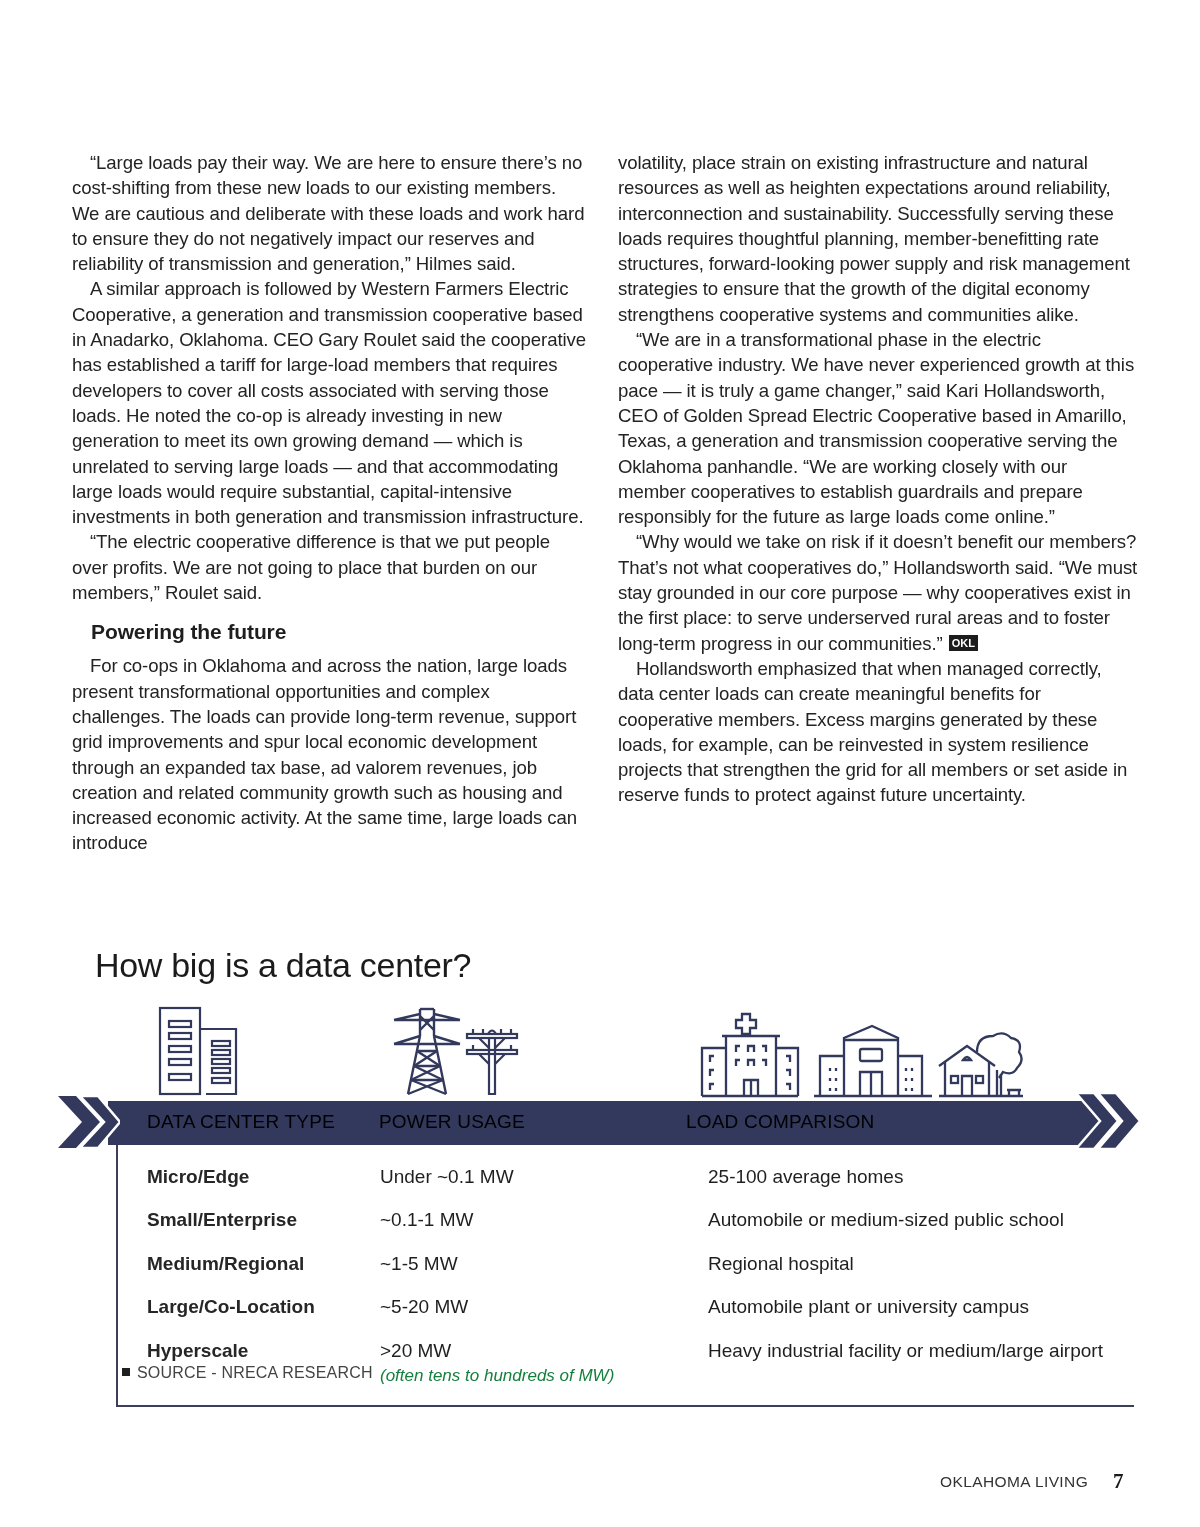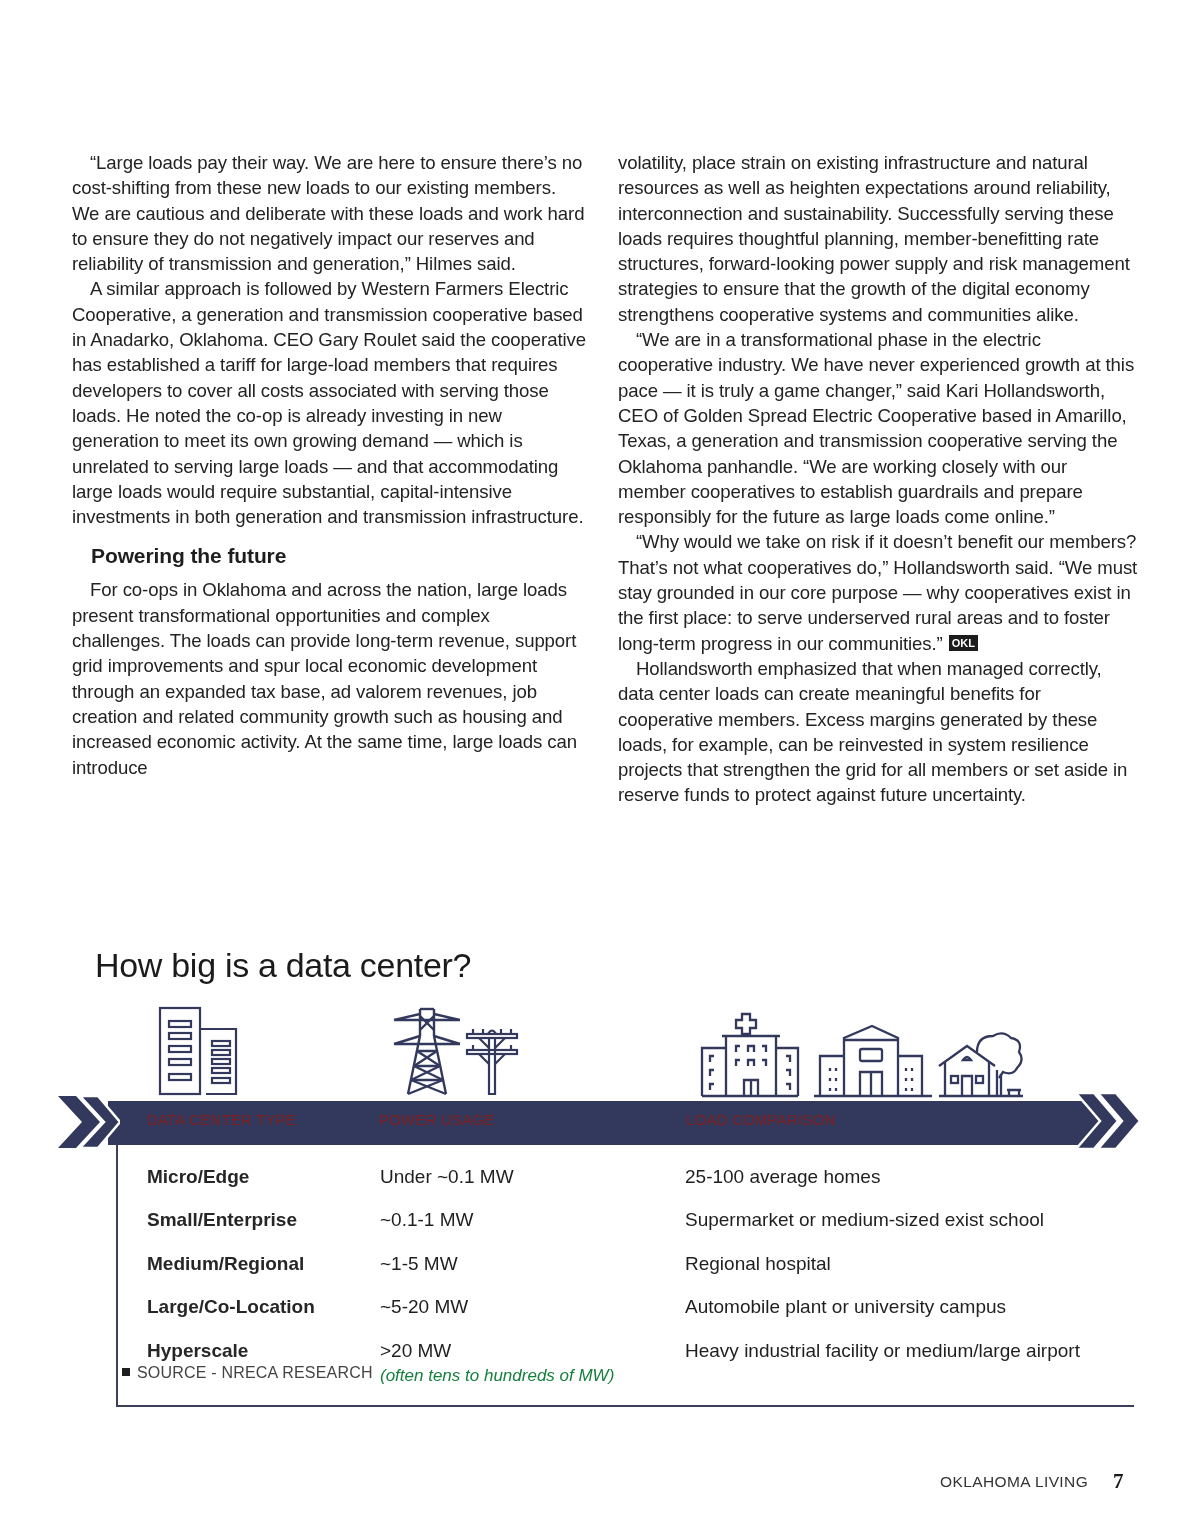--- a/index.html
+++ b/index.html
@@ -13,46 +13,47 @@
   .col p.noindent { text-indent: 0; }
   .col h3 { font-size: 21px; font-weight: bold; color: #1e1e1e; margin: 14px 0 8px 19px; line-height: 26px; }
 
   .okl-badge { display: inline-block; background: #1c1c1c; color: #ffffff; font-weight: bold; font-size: 11px; line-height: 14px; padding: 1px 3px; margin-left: 6px; vertical-align: 3px; letter-spacing: 0; text-indent: 0; }
 
   .info-title { position: absolute; left: 95px; top: 946px; font-size: 34px; font-weight: normal; color: #1b1b1b; letter-spacing: -0.3px; }
 
   .icon { position: absolute; }
 
   .banner { position: absolute; left: 108px; top: 1101px; width: 975px; height: 44px; background: #33395c; }
-  .banner-label { position: absolute; top: 1111px; color: #7f1d1d; font-size: 15px; letter-spacing: 0.2px; }
+  .banner-label { position: absolute; top: 1111px; color: #000000; font-size: 19px; letter-spacing: 0.2px; }
 
   .chev { position: absolute; }
 
   .frame-left { position: absolute; left: 116px; top: 1145px; width: 2px; height: 262px; background: #3b3f59; }
   .frame-bottom { position: absolute; left: 116px; top: 1405px; width: 1018px; height: 2px; background: #3b3f59; }
 
   .trow { position: absolute; left: 0; width: 1200px; font-size: 19px; color: #1f1f1f; }
   .trow .c1 { position: absolute; left: 147px; font-weight: bold; color: #262626; }
   .trow .c2 { position: absolute; left: 380px; }
-  .trow .c3 { position: absolute; left: 685px; }
+  .trow .c3 { position: absolute; left: 708px; }
   .trow .note { position: absolute; left: 380px; top: 26px; font-size: 17px; font-style: italic; color: #15803d; }
 
   .source { position: absolute; left: 122px; top: 1364px; font-size: 16px; color: #444444; letter-spacing: 0.2px; }
   .source .sq { display: inline-block; width: 8px; height: 8px; background: #1f1f1f; margin-right: 7px; vertical-align: 2px; }
 
   .footer { position: absolute; top: 1473px; right: 0; width: 1200px; }
   .footer .pub { position: absolute; left: 940px; font-size: 15.5px; color: #333333; letter-spacing: 0.4px; }
   .footer .pg { position: absolute; left: 1113px; top: -4px; font-family: "Liberation Serif", "DejaVu Serif", serif; font-size: 21px; font-weight: bold; color: #1a1a1a; }
 </style>
 </head>
 <body>
 
 <div class="col col-left">
   <p>“Large loads pay their way. We are here to ensure there’s no cost-shifting from these new loads to our existing members. We are cautious and deliberate with these loads and work hard to ensure they do not negatively impact our reserves and reliability of transmission and generation,” Hilmes said.</p>
   <p>A similar approach is followed by Western Farmers Electric Cooperative, a generation and transmission cooperative based in Anadarko, Oklahoma. CEO Gary Roulet said the cooperative has established a tariff for large-load members that requires developers to cover all costs associated with serving those loads. He noted the co-op is already investing in new generation to meet its own growing demand — which is unrelated to serving large loads — and that accommodating large loads would require substantial, capital-intensive investments in both generation and transmission infrastructure.</p>
+  <p>“The electric cooperative difference is that we put people over profits. We are not going to place that burden on our members,” Roulet said.</p>
   <h3>Powering the future</h3>
   <p>For co-ops in Oklahoma and across the nation, large loads present transformational opportunities and complex challenges. The loads can provide long-term revenue, support grid improvements and spur local economic development through an expanded tax base, ad valorem revenues, job creation and related community growth such as housing and increased economic activity. At the same time, large loads can introduce</p>
 </div>
 
 <div class="col col-right">
   <p class="noindent">volatility, place strain on existing infrastructure and natural resources as well as heighten expectations around reliability, interconnection and sustainability. Successfully serving these loads requires thoughtful planning, member-benefitting rate structures, forward-looking power supply and risk management strategies to ensure that the growth of the digital economy strengthens cooperative systems and communities alike.</p>
   <p>“We are in a transformational phase in the electric cooperative industry. We have never experienced growth at this pace — it is truly a game changer,” said Kari Hollandsworth, CEO of Golden Spread Electric Cooperative based in Amarillo, Texas, a generation and transmission cooperative serving the Oklahoma panhandle. “We are working closely with our member cooperatives to establish guardrails and prepare responsibly for the future as large loads come online.”</p>
   <p><span>“Why would we take on risk if it doesn’t benefit our members? That’s not what cooperatives do,” Hollandsworth said. “We must stay grounded in our core purpose — why cooperatives exist in the first place: to serve underserved rural areas and to foster long-term progress in our communities.”</span><span class="okl-badge">OKL</span></p>
   <p>Hollandsworth emphasized that when managed correctly, data center loads can create meaningful benefits for cooperative members. Excess margins generated by these loads, for example, can be reinvested in system resilience projects that strengthen the grid for all members or set aside in reserve funds to protect against future uncertainty.</p>
 </div>
@@ -164,21 +165,21 @@
 <div class="frame-bottom"></div>
 
 <div class="trow" style="top:1166px;">
   <span class="c1">Micro/Edge</span>
   <span class="c2">Under ~0.1 MW</span>
   <span class="c3">25-100 average homes</span>
 </div>
 <div class="trow" style="top:1209px;">
   <span class="c1">Small/Enterprise</span>
   <span class="c2">~0.1-1 MW</span>
-  <span class="c3">Supermarket or medium-sized exist school</span>
+  <span class="c3">Automobile or medium-sized public school</span>
 </div>
 <div class="trow" style="top:1253px;">
   <span class="c1">Medium/Regional</span>
   <span class="c2">~1-5 MW</span>
   <span class="c3">Regional hospital</span>
 </div>
 <div class="trow" style="top:1296px;">
   <span class="c1">Large/Co-Location</span>
   <span class="c2">~5-20 MW</span>
   <span class="c3">Automobile plant or university campus</span>

